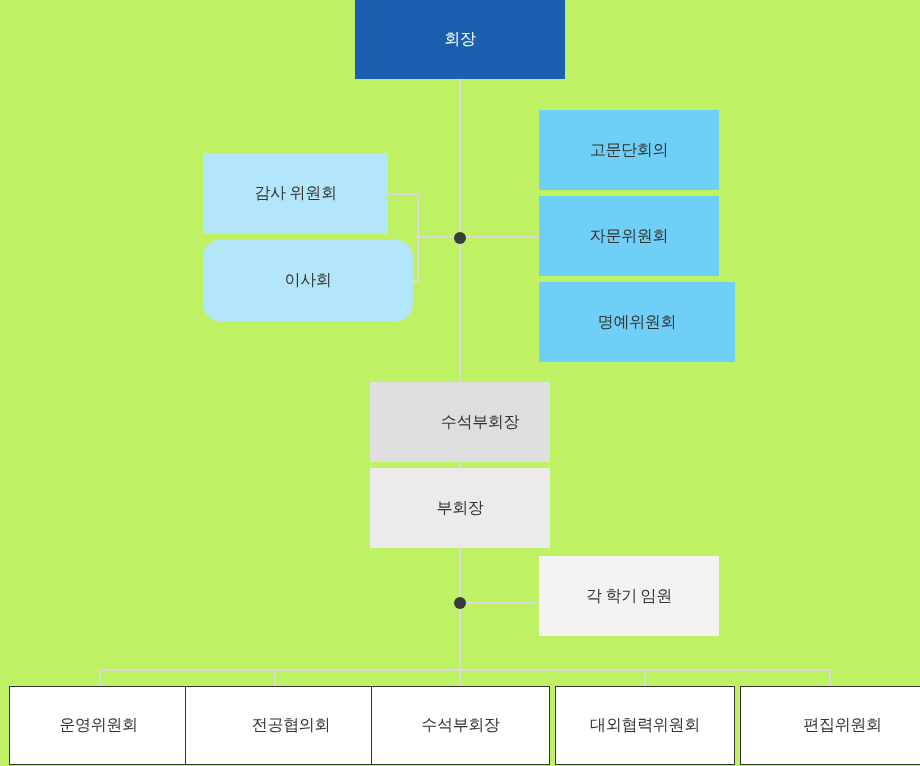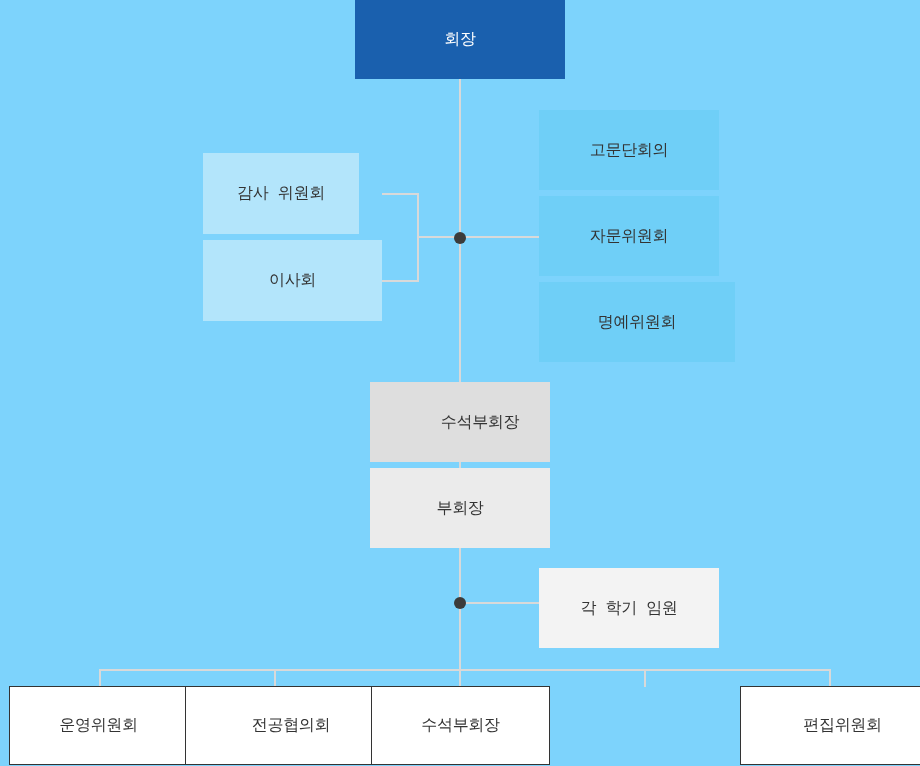--- a/index.html
+++ b/index.html
@@ -1,22 +1,22 @@
 <!DOCTYPE html>
 <html><head>
 <meta charset="utf-8">
 <style>
   html, body { margin: 0; padding: 0; background: #ffffff; }
   .canvas {
     position: relative;
     width: 920px;
     height: 766px;
-    background: #7dd3fc;
+    background: #bef264;
     overflow: hidden;
-    font-family: Liberation Mono, monospace;
+    font-family: Liberation Serif, serif;
   }
   .box {
     position: absolute;
     display: flex;
     align-items: center;
     justify-content: center;
     font-size: 16px;
     color: #333333;
     letter-spacing: -0.3px;
     box-sizing: border-box;
@@ -25,28 +25,28 @@
   .line { position: absolute; background: #d9d9d9; }
   .dot {
     position: absolute;
     width: 12px; height: 12px;
     border-radius: 50%;
     background: #3b3b3b;
   }
 
   
   #root  { left: 355px; top: 0;     width: 210px; height: 79px; background: #1a60ae; color: #ffffff; }
-  #audit { left: 203px; top: 153px; width: 156px; height: 81px; background: #b3e5fb; }
-  #board { left: 203px; top: 240px; width: 179px; height: 81px; background: #b3e5fb; }
+  #audit { left: 203px; top: 153px; width: 185px; height: 81px; background: #b3e5fb; }
+  #board { left: 203px; top: 240px; width: 210px; height: 81px; background: #b3e5fb; border-radius: 17px; }
   #adv1  { left: 539px; top: 110px; width: 180px; height: 80px; background: #6fcff7; }
   #adv2  { left: 539px; top: 196px; width: 180px; height: 80px; background: #6fcff7; }
   #adv3  { left: 539px; top: 282px; width: 196px; height: 80px; background: #6fcff7; }
   #svp   { left: 370px; top: 382px; width: 180px; height: 80px; background: #dedede; padding-left: 40px; }
   #vp    { left: 370px; top: 468px; width: 180px; height: 80px; background: #ebebeb; text-align: center; }
-  #sem   { left: 539px; top: 568px; width: 180px; height: 80px; background: #f3f3f3; }
+  #sem   { left: 539px; top: 556px; width: 180px; height: 80px; background: #f3f3f3; }
 
   .bottom { top: 686px; height: 79px; background: #ffffff; border: 1.5px solid #333333; }
   #b1 { left: 1px;   width: 179px; margin-left: 8px; }
   #b2 { left: 185px; width: 212px; }
   #b3 { left: 371px; width: 179px; }
   #b4 { left: 555px; width: 180px; }
   #b5 { left: 740px; width: 205px; }
 
   
   #line-center-v     { left: 459px; top: 79px;  width: 2px;   height: 607px; }
@@ -116,20 +116,23 @@
 
   <div class="box bottom" id="b1">
     <span>운영위원회</span>
   </div>
   <div class="box bottom" id="b2">
     <span>전공협의회</span>
   </div>
   <div class="box bottom" id="b3">
     <span>수석부회장</span>
   </div>
+  <div class="box bottom" id="b4">
+    <span>대외협력위원회</span>
+  </div>
   <div class="box bottom" id="b5">
     <span>편집위원회</span>
   </div>
 
   <div class="dot" id="dot1"></div>
   <div class="dot" id="dot2"></div>
 
 </div>
 
 </body></html>

